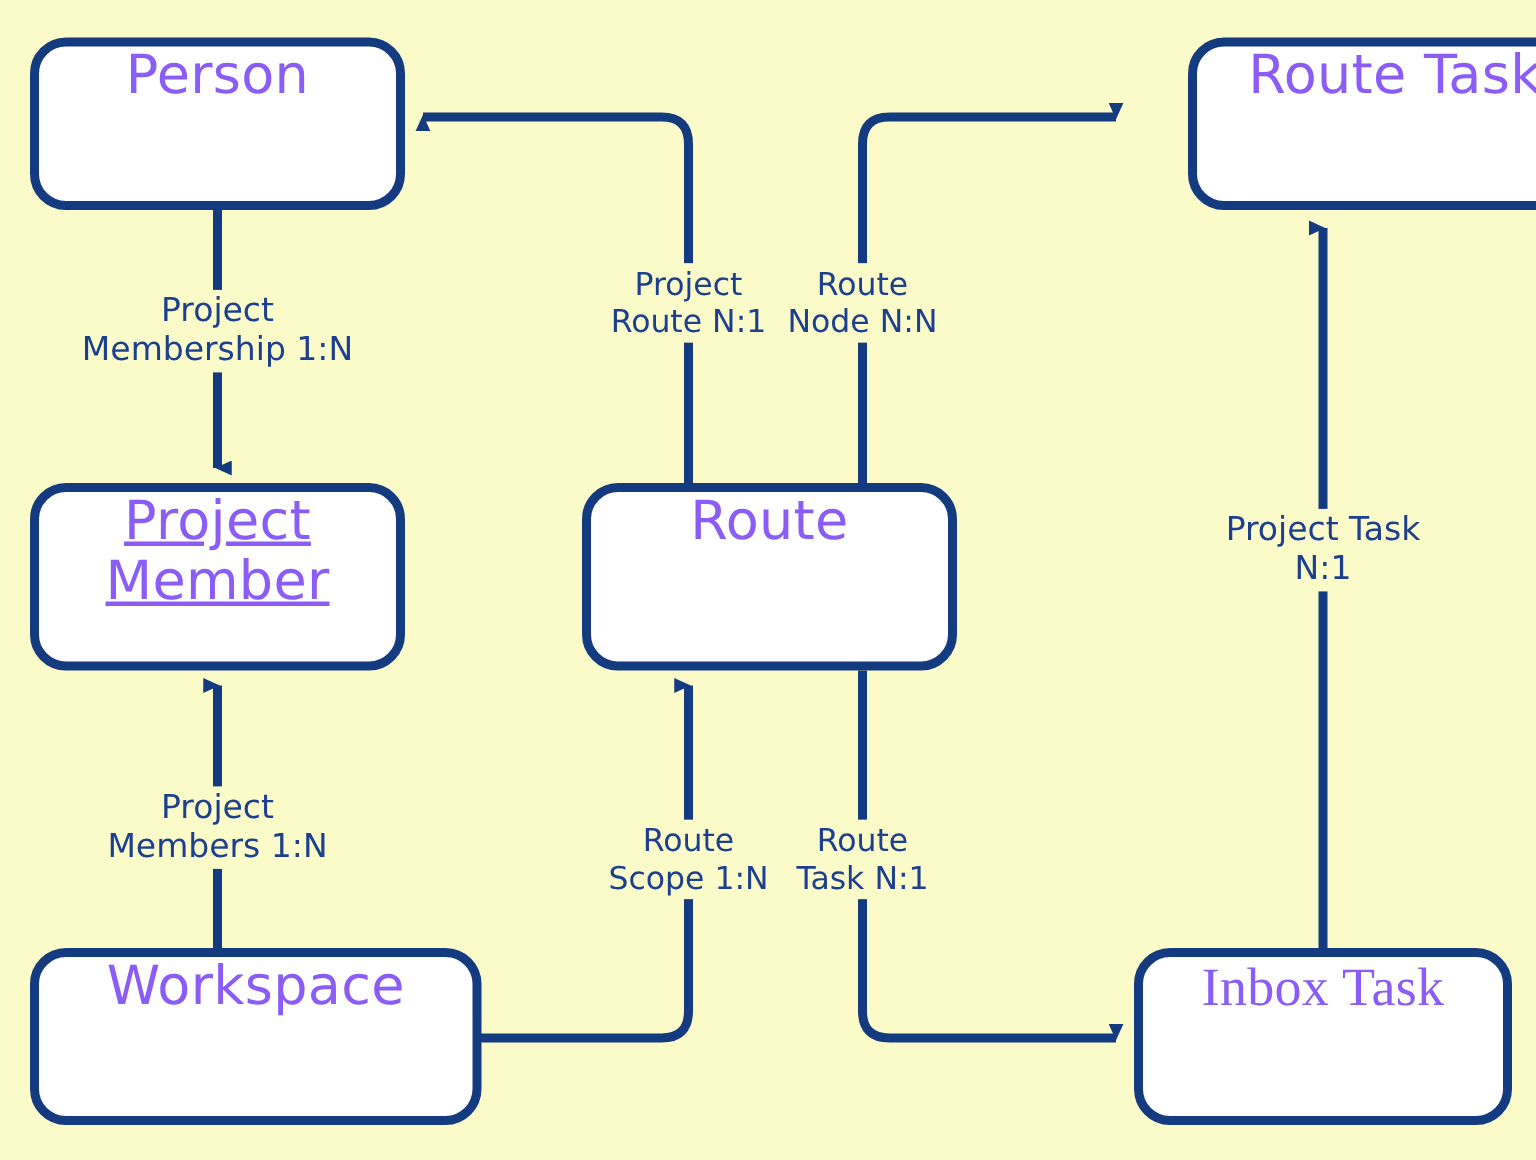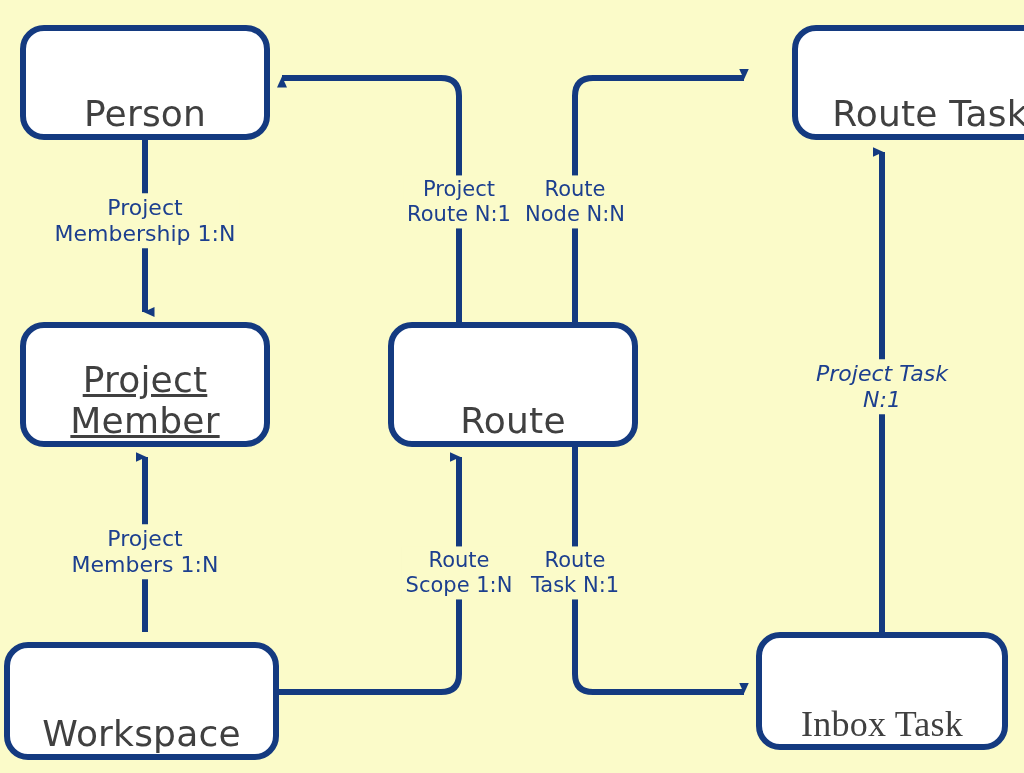--- a/index.html
+++ b/index.html
@@ -27,24 +27,24 @@
     width: 1024px;
     height: 773px;
   }
   .entity-node {
     position: absolute;
     box-sizing: border-box;
     background: #ffffff;
     border: 6px solid #143a80;
     border-radius: 24px;
     display: flex;
-    align-items: flex-end;
+    align-items: flex-start;
     justify-content: center;
     text-align: center;
-    color: #404040;
+    color: #8b5cf6;
     font-size: 36px;
     line-height: 1.12;
     letter-spacing: 0.2px;
     z-index: 3;
   }
   .edge-label {
     position: absolute;
     color: #1c3f8f;
     font-size: 22px;
     line-height: 1.17;
@@ -109,21 +109,21 @@
 
   <div class="entity-node" style="left:20px; top:322px; width:250px; height:125px;text-decoration:underline;">
     <span>Project
 Member</span>
   </div>
 
   <div class="entity-node" style="left:388px; top:322px; width:250px; height:125px;">
     <span>Route</span>
   </div>
 
-  <div class="entity-node" style="left:4px; top:632px; width:275px; height:118px;margin-top:10px;">
+  <div class="entity-node" style="left:20px; top:632px; width:301px; height:118px;">
     <span>Workspace</span>
   </div>
 
   <div class="entity-node" style="left:756px; top:632px; width:252px; height:118px;font-family:Liberation Serif, serif;">
     <span>Inbox Task</span>
   </div>
 
   <div class="edge-label" style="left:145px; top:221px;">Project
 Membership 1:N</div>
 
@@ -135,15 +135,15 @@
 
   <div class="edge-label small" style="left:575px; top:202px;">Route
 Node N:N</div>
 
   <div class="edge-label small" style="left:459px; top:573px;">Route
 Scope 1:N</div>
 
   <div class="edge-label small" style="left:575px; top:573px;">Route
 Task N:1</div>
 
-  <div class="edge-label" style="left:882px; top:387px;font-style:italic;">Project Task N:1</div>
+  <div class="edge-label" style="left:882px; top:367px;">Project Task N:1</div>
 
 </div>
 
 </body></html>

